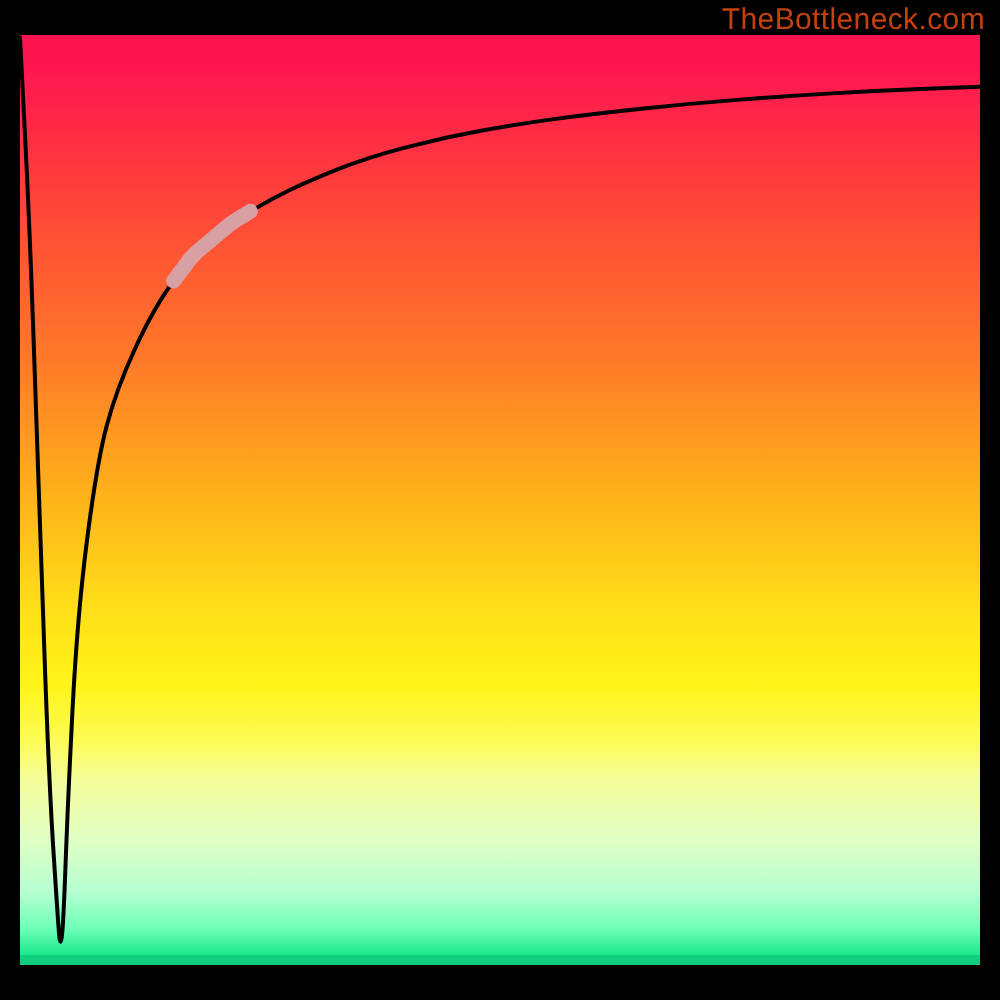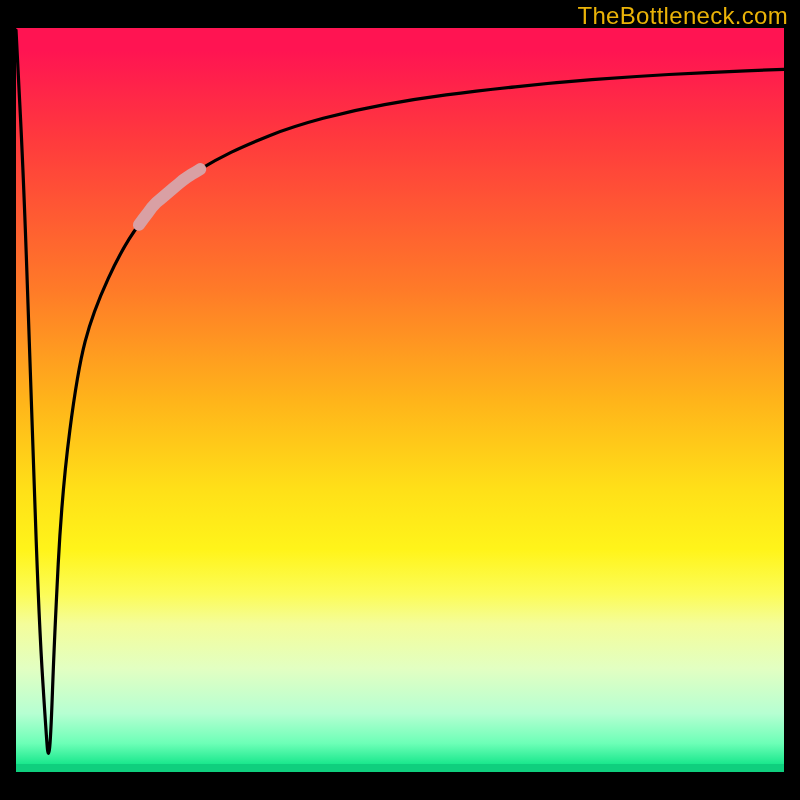--- a/index.html
+++ b/index.html
@@ -10,21 +10,21 @@
     height: 800px;
     background: #000;
   }
   .watermark {
     position: absolute;
     top: 2px;
     right: 12px;
     font-family: Arial, Helvetica, sans-serif;
     font-size: 24px;
     font-weight: 500;
-    color: #eab308;
+    color: #c2410c;
     letter-spacing: 0.3px;
     z-index: 5;
   }
   .plot-frame {
     position: absolute;
     left: 16px;
     top: 28px;
     width: 768px;
     height: 756px;
     background: #000;

